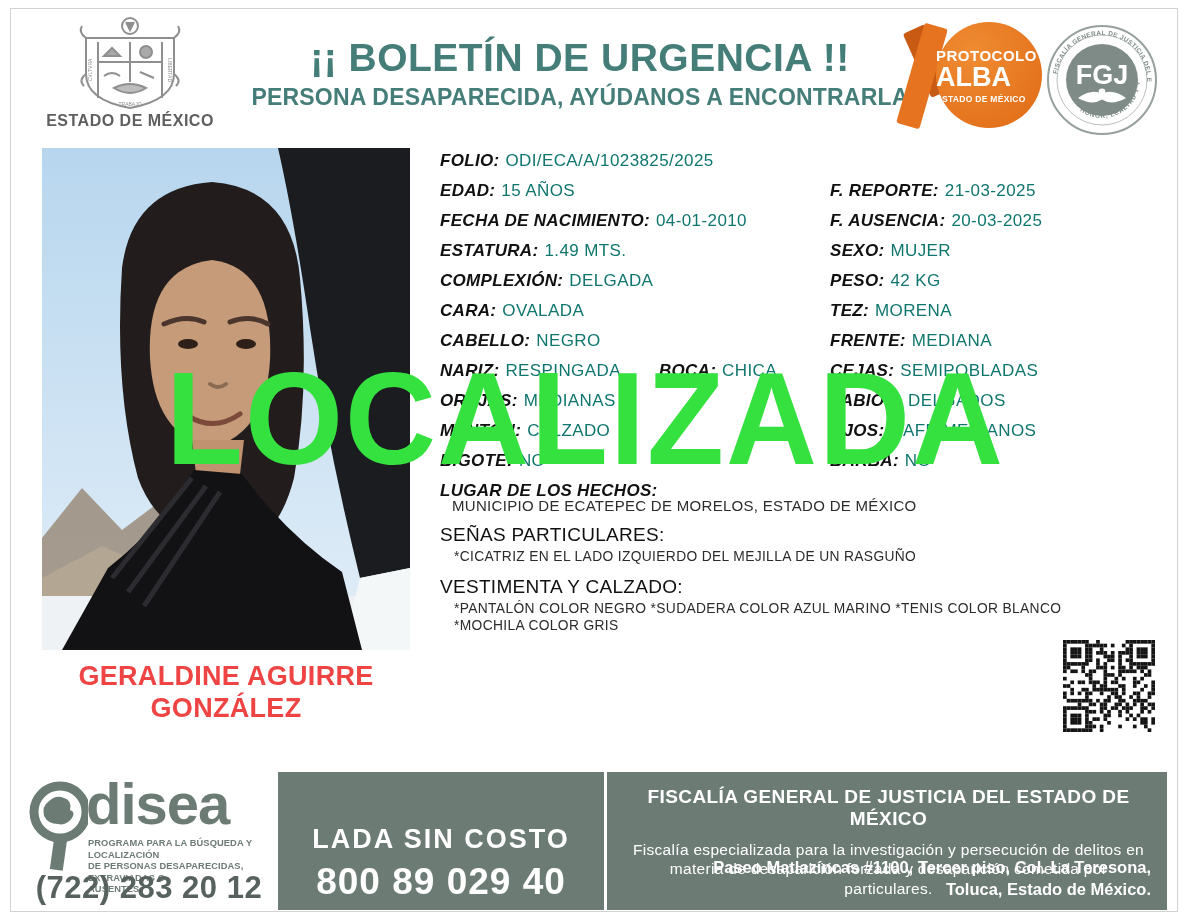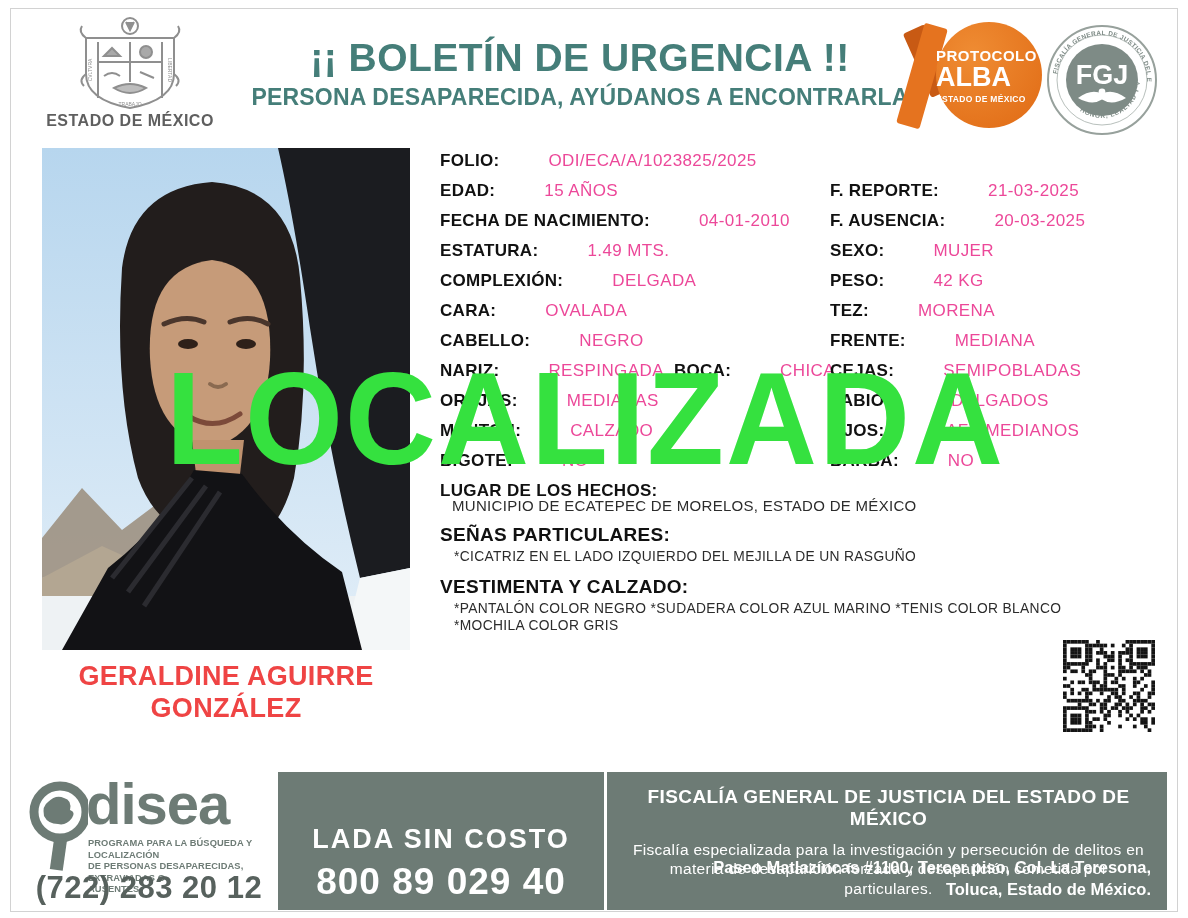--- a/index.html
+++ b/index.html
@@ -38,26 +38,26 @@
 
   
   .name{position:absolute;left:42px;top:660px;width:368px;text-align:center;color:#ef4444;
         font-size:27px;font-weight:800;line-height:1.2;letter-spacing:.3px;}
 
   
   .col{position:absolute;top:146px;}
   .col.left{left:440px;width:395px;}
   .col.right{left:830px;width:340px;}
   .row{height:30px;display:flex;align-items:center;white-space:nowrap;}
-  .lab{font-weight:800;color:#111;font-size:17px;letter-spacing:.3px;margin-right:6px;}
-  .val{color:#ec4899;font-size:17px;letter-spacing:.4px;margin-left:43px;}
+  .lab{font-weight:800;color:#111;font-size:17px;letter-spacing:.3px;margin-right:6px;font-style:italic;}
+  .val{color:#0f766e;font-size:17px;letter-spacing:.4px;}
   .pair-gap{width:38px;}
   .lugar-line{position:absolute;left:452px;top:497px;font-size:15px;color:#2c2c2c;letter-spacing:.3px;}
 
-  .section-title{position:absolute;left:440px;font-size:19px;font-weight:700;color:#111;letter-spacing:.3px;text-align:center;}
+  .section-title{position:absolute;left:440px;font-size:19px;font-weight:400;color:#111;letter-spacing:.3px;text-align:center;}
   .section-line{position:absolute;left:454px;font-size:13.8px;color:#2c2c2c;letter-spacing:.35px;}
 
   
   .overlay{position:absolute;left:166px;top:356px;width:880px;z-index:50;
       font-size:126px;font-weight:800;line-height:1;letter-spacing:2px;color:var(--green);
       white-space:nowrap;transform:scaleY(1.04);}
 
   
   .qr{position:absolute;left:1063px;top:640px;width:92px;height:92px;}
 

